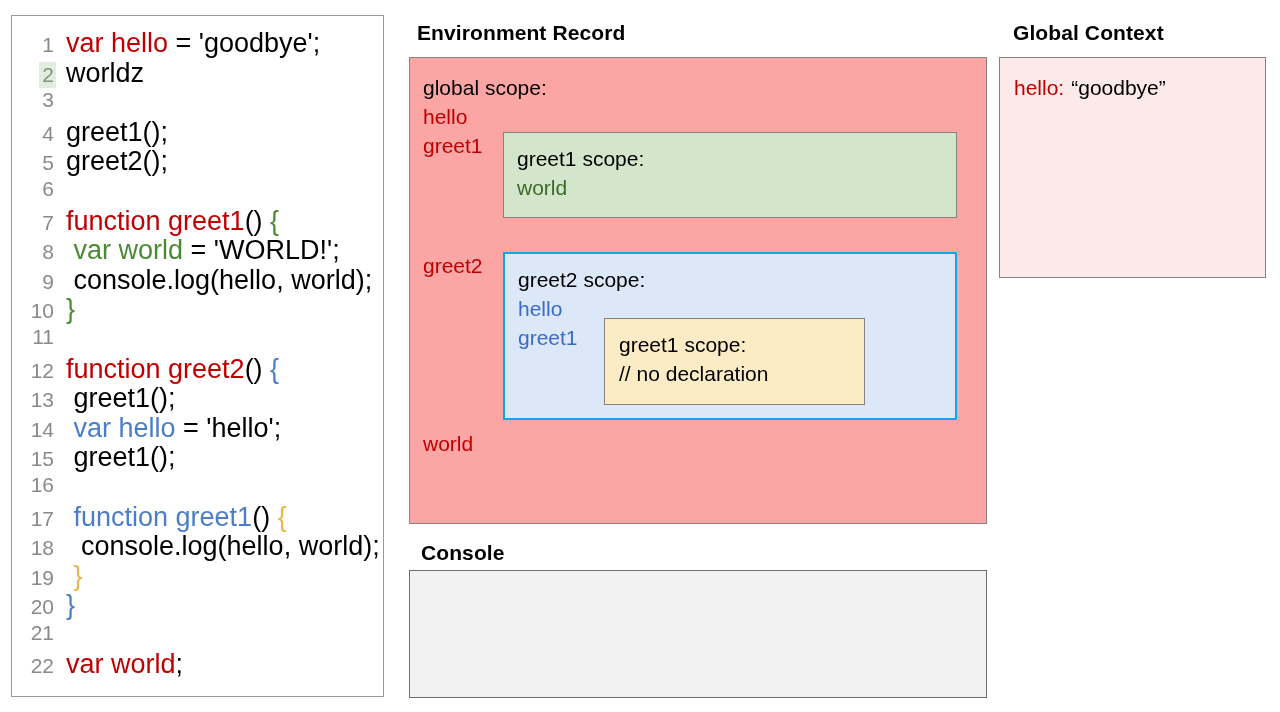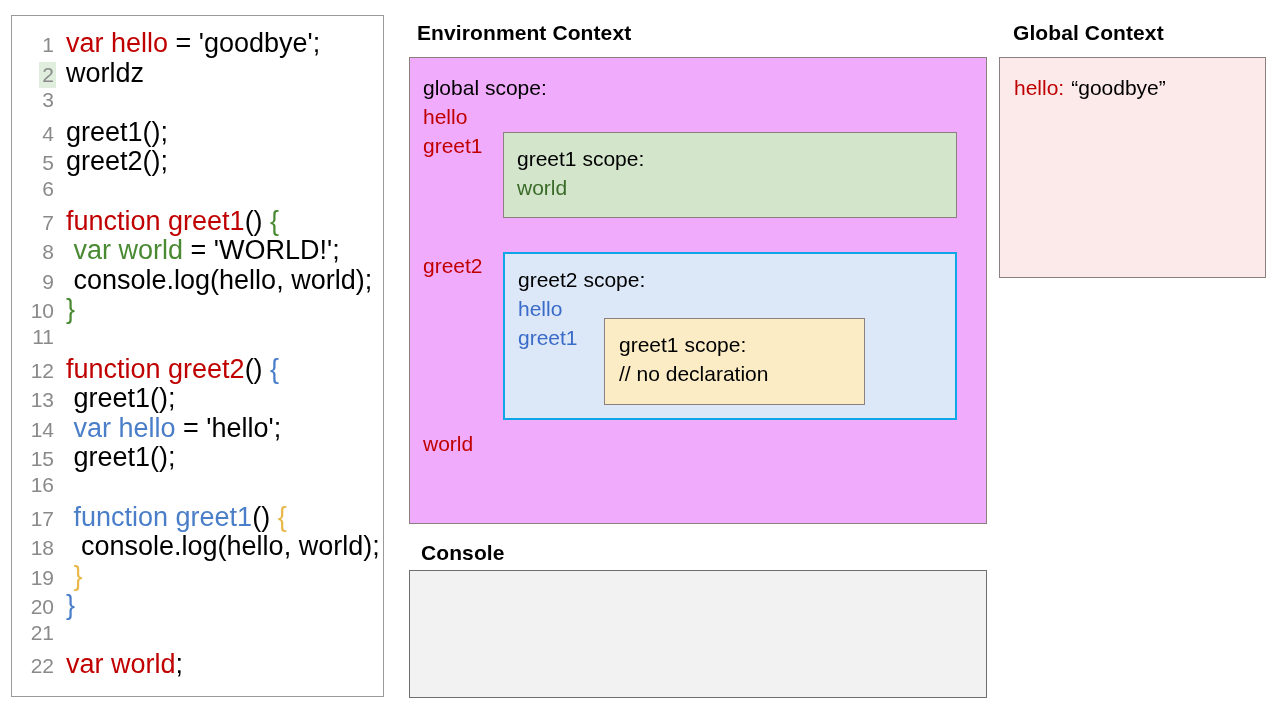--- a/index.html
+++ b/index.html
@@ -84,21 +84,21 @@
     letter-spacing: 0.1px;
   }
 
   
   #env-record-box {
     position: absolute;
     left: 409px;
     top: 57px;
     width: 578px;
     height: 467px;
-    background: #f0abfc;
+    background: #fca5a5;
     border: 1px solid #8a8080;
     box-sizing: border-box;
   }
 
   .scope-label {
     position: absolute;
     font-size: 21px;
     white-space: nowrap;
   }
 
@@ -263,21 +263,21 @@
         <li class="code-line"><span class="gutter"><span class="gutter-inner">16</span></span><span class="code-text"><span class="tok-black"></span></span></li>
         <li class="code-line"><span class="gutter"><span class="gutter-inner">17</span></span><span class="code-text"><span class="tok-black"> </span><span class="tok-blue">function greet1</span><span class="tok-black">() </span><span class="tok-gold">{</span></span></li>
         <li class="code-line"><span class="gutter"><span class="gutter-inner">18</span></span><span class="code-text"><span class="tok-black">  console.log(hello, world);</span></span></li>
         <li class="code-line"><span class="gutter"><span class="gutter-inner">19</span></span><span class="code-text"><span class="tok-black"> </span><span class="tok-gold">}</span></span></li>
         <li class="code-line"><span class="gutter"><span class="gutter-inner">20</span></span><span class="code-text"><span class="tok-blue">}</span></span></li>
         <li class="code-line"><span class="gutter"><span class="gutter-inner">21</span></span><span class="code-text"><span class="tok-black"></span></span></li>
         <li class="code-line"><span class="gutter"><span class="gutter-inner">22</span></span><span class="code-text"><span class="tok-red">var world</span><span class="tok-black">;</span></span></li>
       </ul>
   </div>
 
-  <div class="panel-heading" style="left:417px; top:21px;">Environment Context</div>
+  <div class="panel-heading" style="left:417px; top:21px;">Environment Record</div>
 
   <div id="env-record-box">
 
     <div class="scope-label global-scope-title">global scope:</div>
 
     <div class="scope-label global-hello">hello</div>
 
     <div class="scope-label global-greet1">greet1</div>
 
     <div class="scope-label global-greet2">greet2</div>

